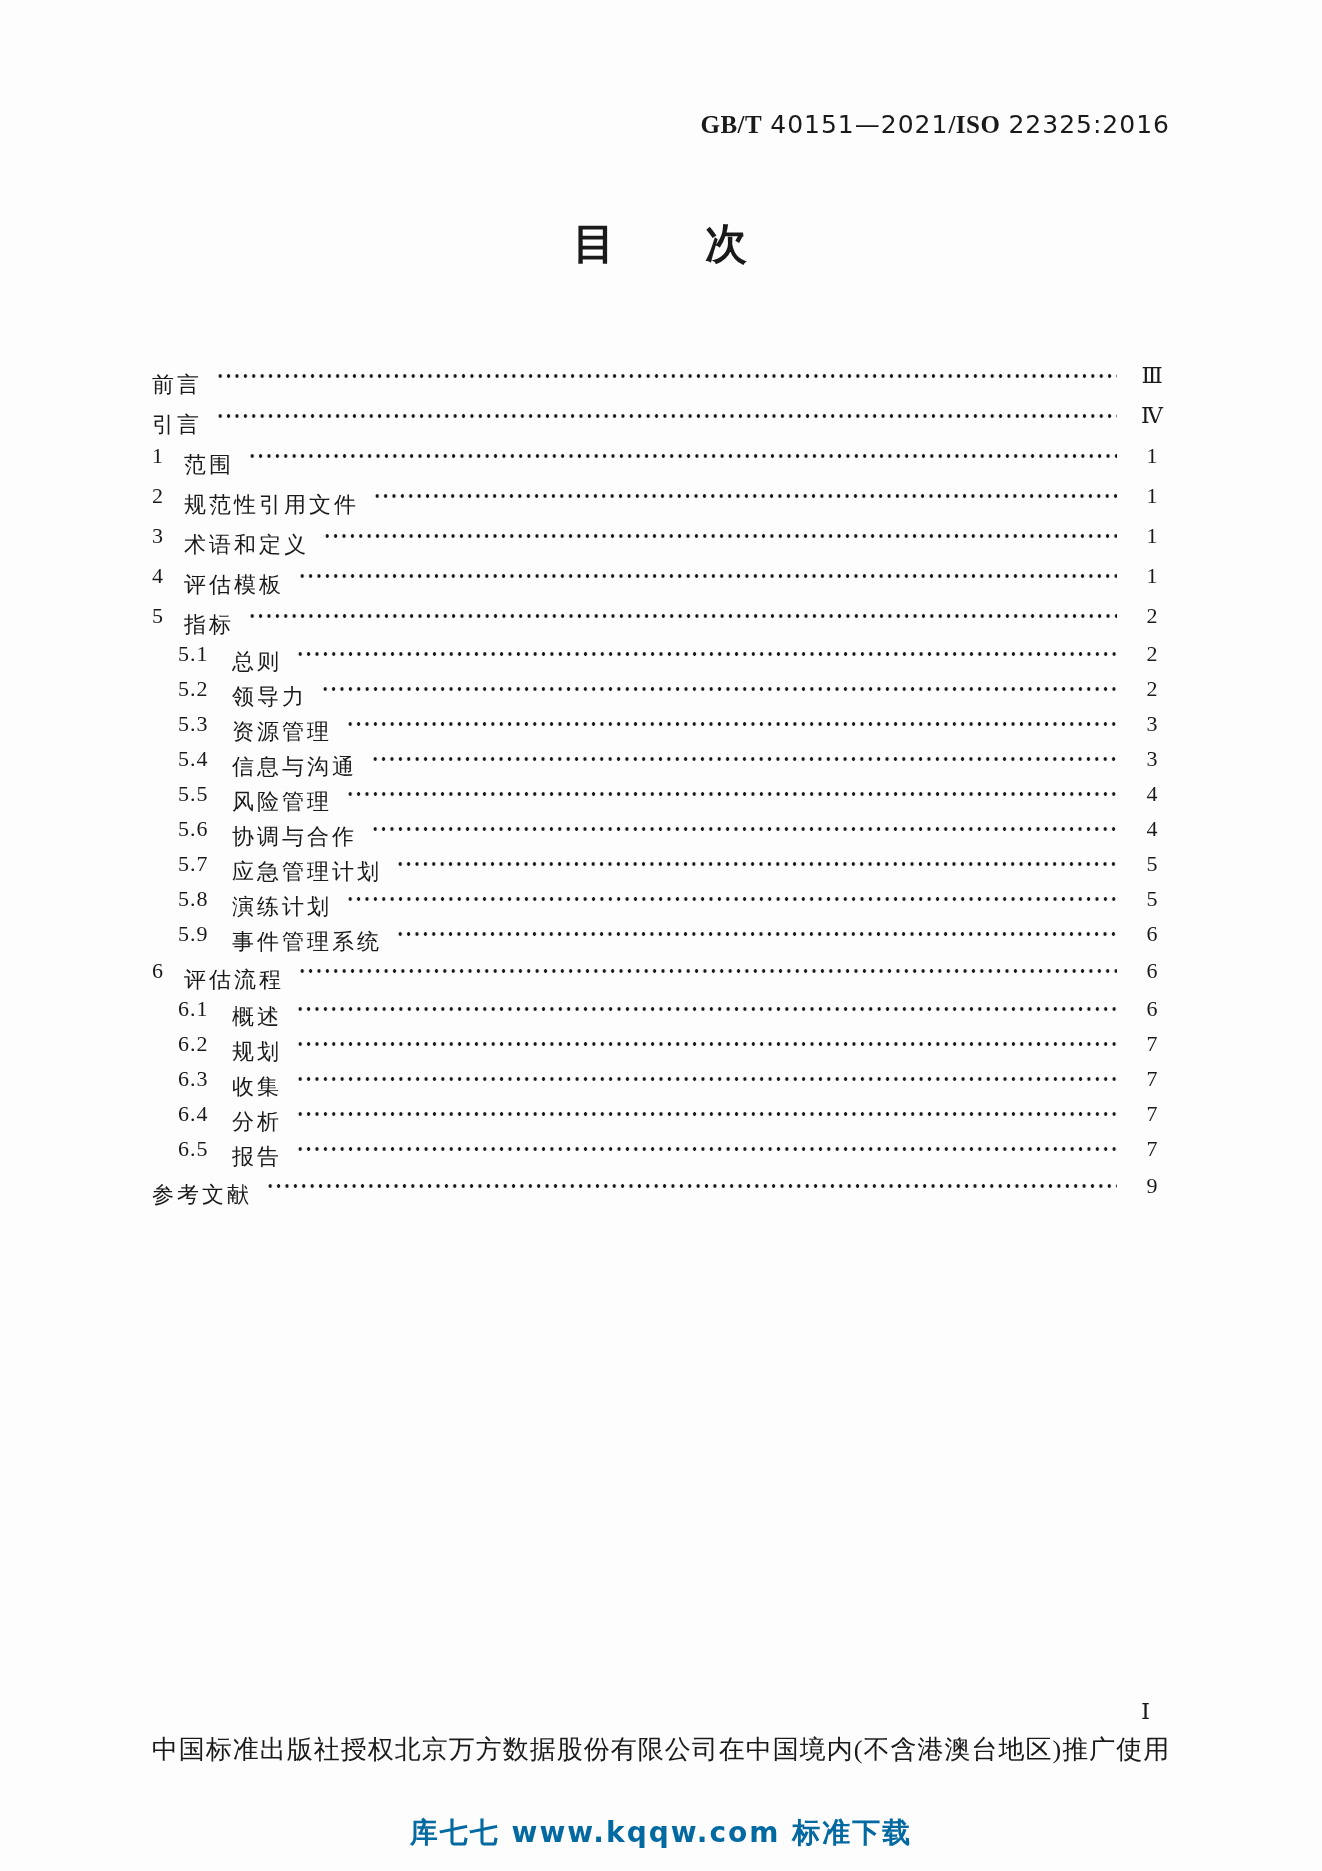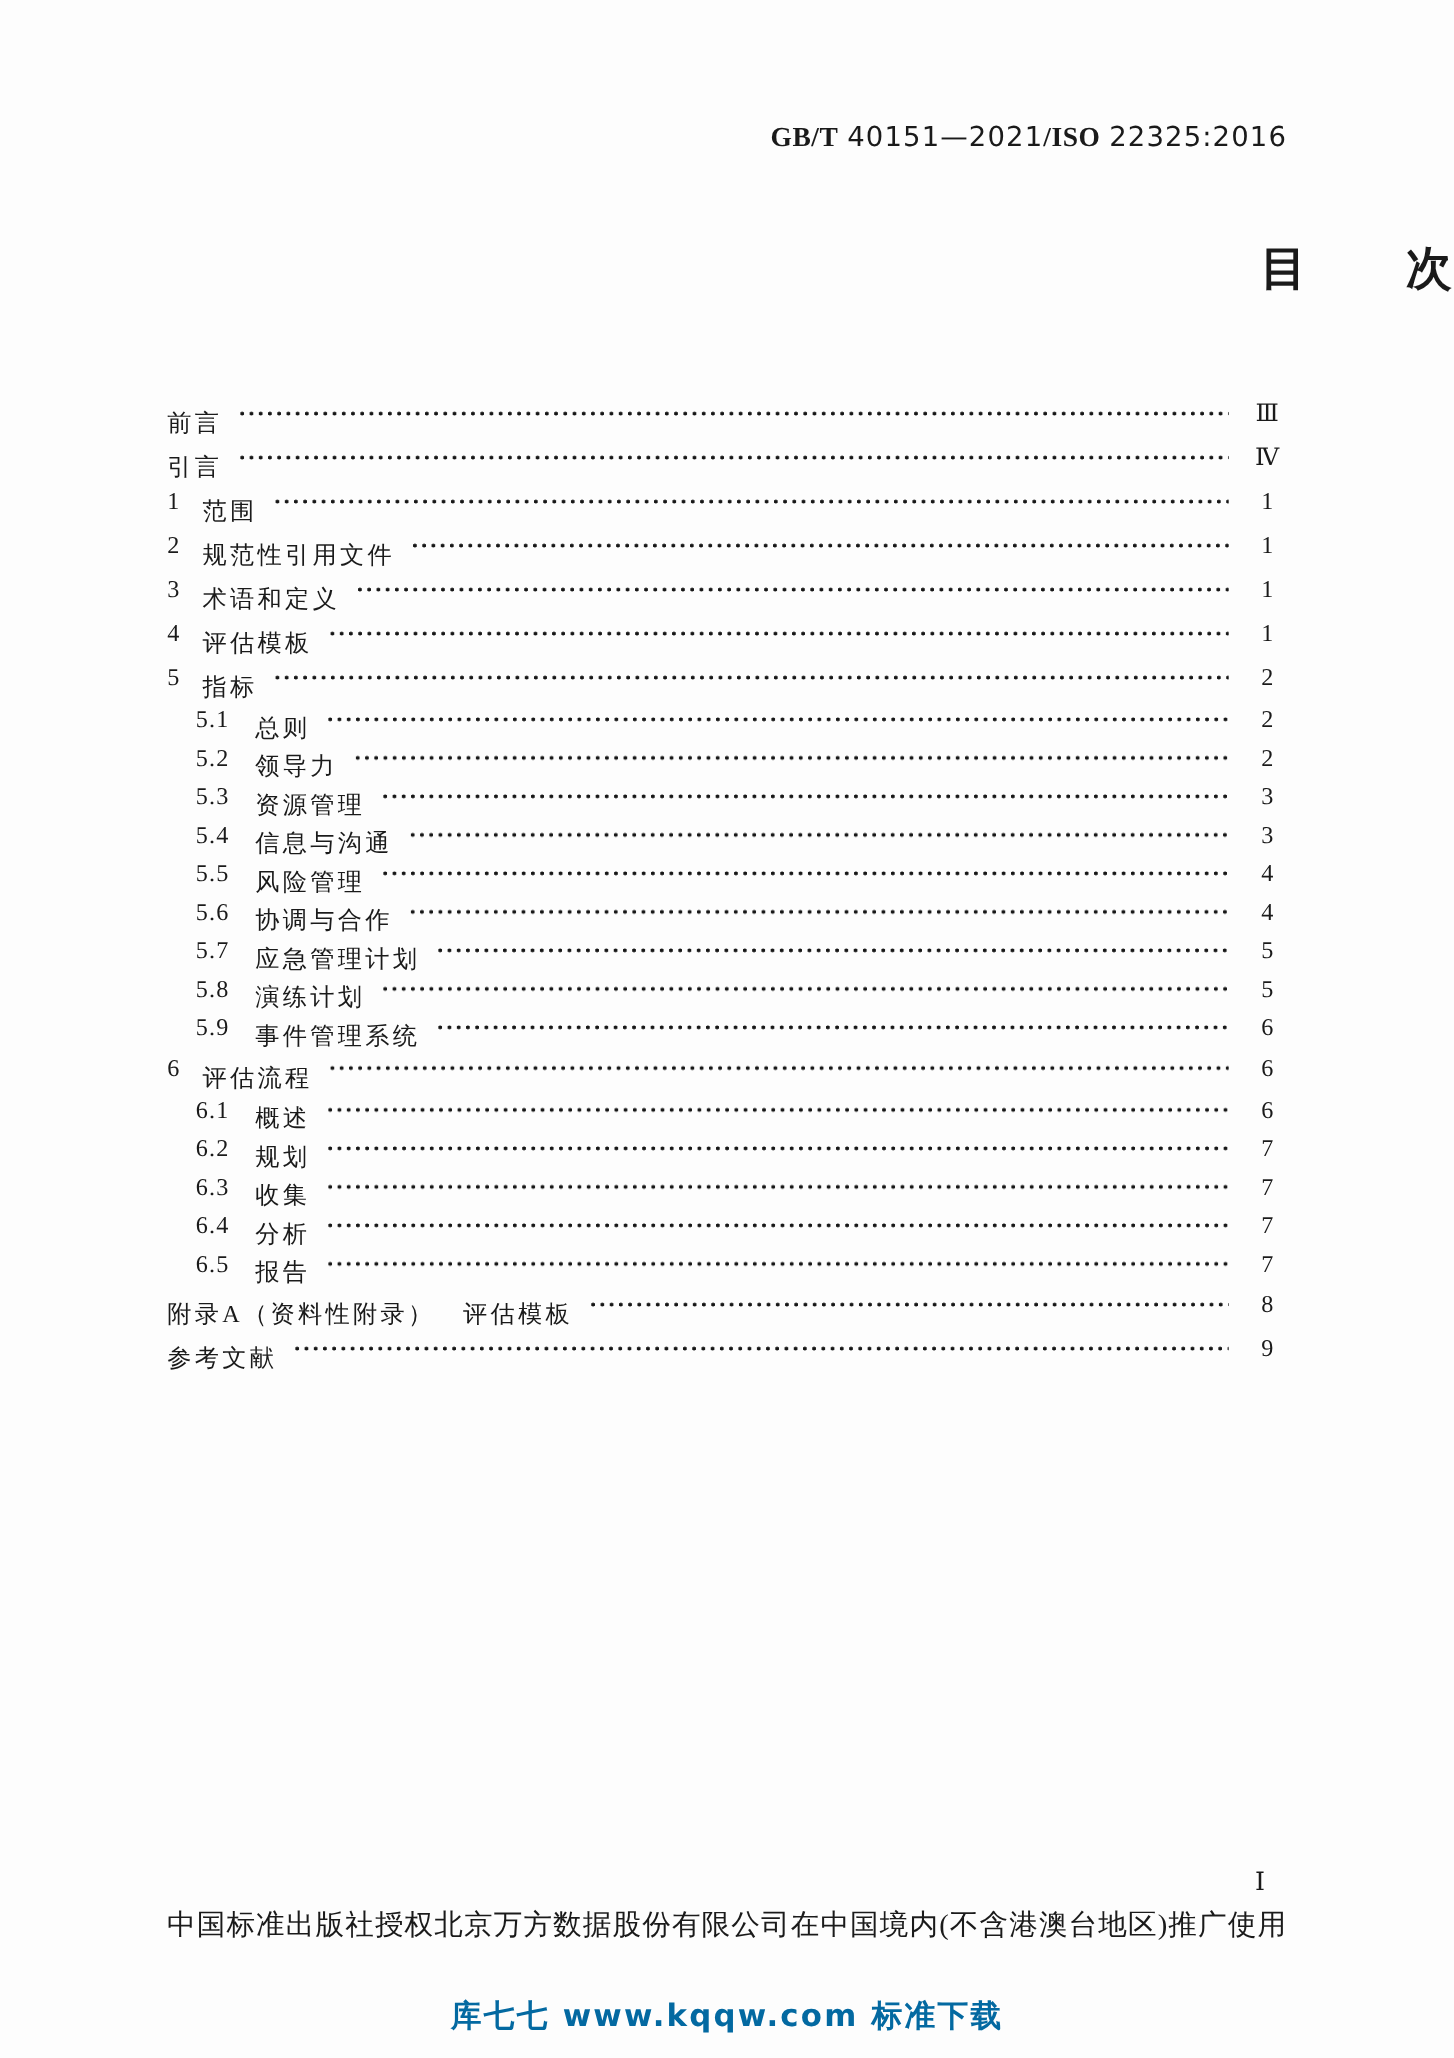--- a/index.html
+++ b/index.html
@@ -28,21 +28,21 @@
     margin-left: 8px;
     letter-spacing: 1px;
   }
   .doc-header .hb.tight { margin-left: 0; }
   
   .doc-title {
     position: absolute;
     top: 216px;
     left: 0;
     width: 100%;
-    text-align: right;
+    text-align: center;
     font-size: 42px;
     font-weight: bold;
     letter-spacing: 2px;
   }
   
   .toc {
     position: absolute;
     left: 152px;
     top: 356px;
     width: 1022px;
@@ -235,25 +235,20 @@
         <span class="dots"></span>
         <span class="pg">7</span>
       </div>
       <div class="toc-row lv1">
         <span class="num">6.5</span>
         <span class="label">报告</span>
         <span class="dots"></span>
         <span class="pg">7</span>
       </div>
       <div class="toc-row lv0 nonum">
-        <span class="label">附录A（资料性附录）　评估模板</span>
-        <span class="dots"></span>
-        <span class="pg">8</span>
-      </div>
-      <div class="toc-row lv0 nonum">
         <span class="label">参考文献</span>
         <span class="dots"></span>
         <span class="pg">9</span>
       </div>
     </div>
 
   <div class="folio">Ⅰ</div>
 
   <div class="footer-note">中国标准出版社授权北京万方数据股份有限公司在中国境内(不含港澳台地区)推广使用</div>
 

